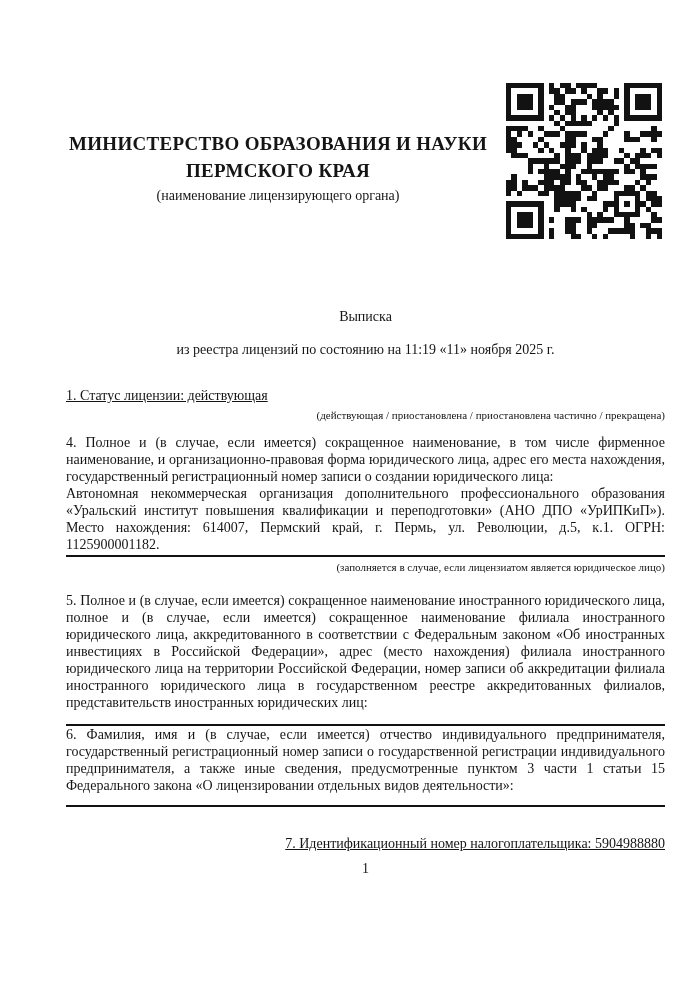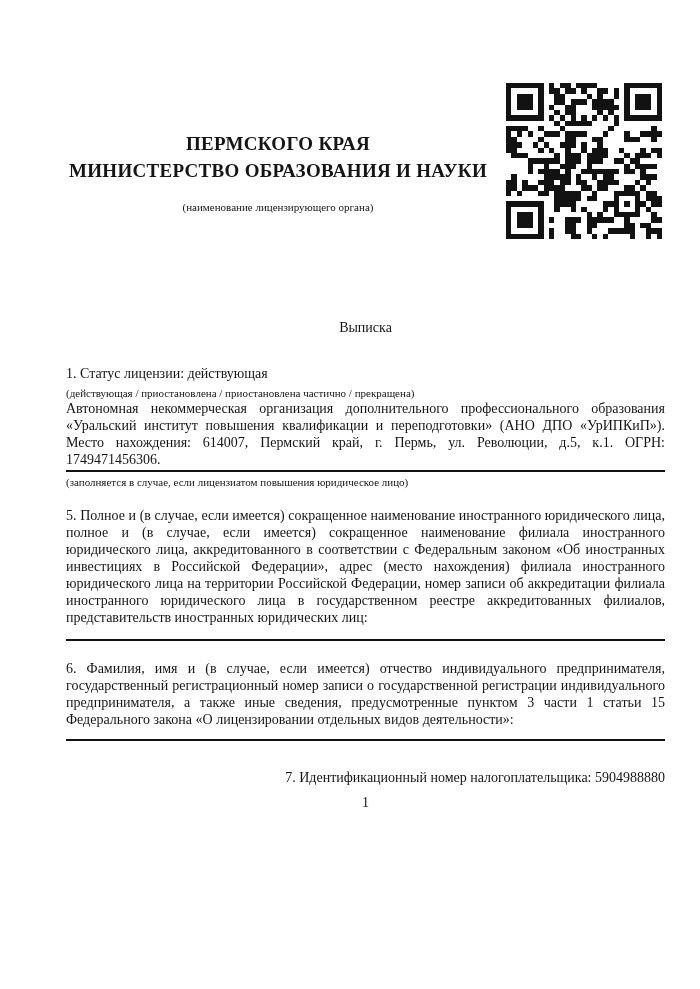--- a/index.html
+++ b/index.html
@@ -12,75 +12,77 @@
     overflow:hidden;
     margin:0 auto;
   }
   
   .qr{position:absolute;left:506px;top:83px;width:156px;height:156px;}
   .qr svg{width:100%;height:100%;shape-rendering:crispEdges;display:block;}
 
   
   .letterhead{padding-top:130px;margin-left:66px;width:424px;text-align:center;}
   .authority{font-weight:bold;font-size:19px;line-height:27px;letter-spacing:.3px;}
-  .authority-caption{font-size:11px;line-height:14px;margin-top:16px;}
+  .authority-caption{font-size:14px;line-height:14px;margin-top:5px;}
 
   
   .content{margin-left:66px;width:599px;}
   .doc-title{margin-top:103px;text-align:center;font-size:14px;line-height:21px;}
   .doc-title div{margin:12px;}
 
   p{margin:0;}
-  .line{font-size:14px;line-height:18px;}
+  .line{font-size:14px;line-height:18px;text-decoration:underline;}
   .para{font-size:14px;line-height:17px;text-align:justify;}
-  .cap{font-size:11px;line-height:14px;text-align:left;margin-top:3px;}
+  .cap{font-size:11px;line-height:14px;text-align:right;margin-top:3px;}
   .rule{border:0;border-top:2px solid #121212;height:0;margin:2px 0 0 0;}
 
   .mt-f1{margin-top:27px;}
   .mt-f2{margin-top:19px;}
   .mt-f3{margin-top:13px;}
   .mt-f4{margin-top:12px;}
   .mt-f5{margin-top:18px;font-family:Liberation Serif, serif;}
   .mt-r5{margin-top:13px;}
-  .mt-f6{margin-top:19px;}
+  .mt-f6{}
   .mt-r6{margin-top:11px;}
   .mt-f7{margin-top:28px;text-align:right;}
   .footer{margin-top:7px;text-align:center;font-size:14px;line-height:18px;}
 </style>
 </head>
 <body>
 
 <div class="page">
 
   <div class="qr">
     <svg id="qr-svg" viewBox="0 0 29 29" aria-hidden="true">
         <path d="M0 0h1v1h-1zM1 0h1v1h-1zM2 0h1v1h-1zM3 0h1v1h-1zM4 0h1v1h-1zM5 0h1v1h-1zM6 0h1v1h-1zM8 0h1v1h-1zM10 0h1v1h-1zM11 0h1v1h-1zM13 0h1v1h-1zM14 0h1v1h-1zM15 0h1v1h-1zM16 0h1v1h-1zM22 0h1v1h-1zM23 0h1v1h-1zM24 0h1v1h-1zM25 0h1v1h-1zM26 0h1v1h-1zM27 0h1v1h-1zM28 0h1v1h-1zM0 1h1v1h-1zM6 1h1v1h-1zM8 1h1v1h-1zM9 1h1v1h-1zM11 1h1v1h-1zM12 1h1v1h-1zM14 1h1v1h-1zM17 1h1v1h-1zM18 1h1v1h-1zM20 1h1v1h-1zM22 1h1v1h-1zM28 1h1v1h-1zM0 2h1v1h-1zM2 2h1v1h-1zM3 2h1v1h-1zM4 2h1v1h-1zM6 2h1v1h-1zM9 2h1v1h-1zM10 2h1v1h-1zM15 2h1v1h-1zM17 2h1v1h-1zM20 2h1v1h-1zM22 2h1v1h-1zM24 2h1v1h-1zM25 2h1v1h-1zM26 2h1v1h-1zM28 2h1v1h-1zM0 3h1v1h-1zM2 3h1v1h-1zM3 3h1v1h-1zM4 3h1v1h-1zM6 3h1v1h-1zM9 3h1v1h-1zM10 3h1v1h-1zM12 3h1v1h-1zM13 3h1v1h-1zM14 3h1v1h-1zM16 3h1v1h-1zM17 3h1v1h-1zM18 3h1v1h-1zM19 3h1v1h-1zM22 3h1v1h-1zM24 3h1v1h-1zM25 3h1v1h-1zM26 3h1v1h-1zM28 3h1v1h-1zM0 4h1v1h-1zM2 4h1v1h-1zM3 4h1v1h-1zM4 4h1v1h-1zM6 4h1v1h-1zM8 4h1v1h-1zM11 4h1v1h-1zM12 4h1v1h-1zM16 4h1v1h-1zM17 4h1v1h-1zM18 4h1v1h-1zM19 4h1v1h-1zM20 4h1v1h-1zM22 4h1v1h-1zM24 4h1v1h-1zM25 4h1v1h-1zM26 4h1v1h-1zM28 4h1v1h-1zM0 5h1v1h-1zM6 5h1v1h-1zM9 5h1v1h-1zM11 5h1v1h-1zM12 5h1v1h-1zM17 5h1v1h-1zM19 5h1v1h-1zM22 5h1v1h-1zM28 5h1v1h-1zM0 6h1v1h-1zM1 6h1v1h-1zM2 6h1v1h-1zM3 6h1v1h-1zM4 6h1v1h-1zM5 6h1v1h-1zM6 6h1v1h-1zM8 6h1v1h-1zM10 6h1v1h-1zM12 6h1v1h-1zM14 6h1v1h-1zM16 6h1v1h-1zM18 6h1v1h-1zM20 6h1v1h-1zM22 6h1v1h-1zM23 6h1v1h-1zM24 6h1v1h-1zM25 6h1v1h-1zM26 6h1v1h-1zM27 6h1v1h-1zM28 6h1v1h-1zM9 7h1v1h-1zM11 7h1v1h-1zM12 7h1v1h-1zM13 7h1v1h-1zM14 7h1v1h-1zM15 7h1v1h-1zM20 7h1v1h-1zM0 8h1v1h-1zM1 8h1v1h-1zM2 8h1v1h-1zM3 8h1v1h-1zM6 8h1v1h-1zM10 8h1v1h-1zM19 8h1v1h-1zM27 8h1v1h-1zM0 9h1v1h-1zM2 9h1v1h-1zM4 9h1v1h-1zM7 9h1v1h-1zM8 9h1v1h-1zM9 9h1v1h-1zM11 9h1v1h-1zM12 9h1v1h-1zM13 9h1v1h-1zM14 9h1v1h-1zM18 9h1v1h-1zM22 9h1v1h-1zM25 9h1v1h-1zM26 9h1v1h-1zM27 9h1v1h-1zM28 9h1v1h-1zM0 10h1v1h-1zM1 10h1v1h-1zM6 10h1v1h-1zM11 10h1v1h-1zM12 10h1v1h-1zM16 10h1v1h-1zM17 10h1v1h-1zM22 10h1v1h-1zM23 10h1v1h-1zM24 10h1v1h-1zM27 10h1v1h-1zM0 11h1v1h-1zM1 11h1v1h-1zM2 11h1v1h-1zM5 11h1v1h-1zM7 11h1v1h-1zM10 11h1v1h-1zM11 11h1v1h-1zM12 11h1v1h-1zM14 11h1v1h-1zM17 11h1v1h-1zM0 12h1v1h-1zM1 12h1v1h-1zM6 12h1v1h-1zM8 12h1v1h-1zM11 12h1v1h-1zM14 12h1v1h-1zM16 12h1v1h-1zM17 12h1v1h-1zM18 12h1v1h-1zM21 12h1v1h-1zM25 12h1v1h-1zM27 12h1v1h-1zM28 12h1v1h-1zM1 13h1v1h-1zM2 13h1v1h-1zM3 13h1v1h-1zM9 13h1v1h-1zM11 13h1v1h-1zM12 13h1v1h-1zM13 13h1v1h-1zM15 13h1v1h-1zM16 13h1v1h-1zM17 13h1v1h-1zM18 13h1v1h-1zM22 13h1v1h-1zM24 13h1v1h-1zM25 13h1v1h-1zM26 13h1v1h-1zM28 13h1v1h-1zM4 14h1v1h-1zM5 14h1v1h-1zM6 14h1v1h-1zM7 14h1v1h-1zM8 14h1v1h-1zM9 14h1v1h-1zM11 14h1v1h-1zM12 14h1v1h-1zM13 14h1v1h-1zM15 14h1v1h-1zM16 14h1v1h-1zM17 14h1v1h-1zM20 14h1v1h-1zM21 14h1v1h-1zM23 14h1v1h-1zM24 14h1v1h-1zM4 15h1v1h-1zM7 15h1v1h-1zM10 15h1v1h-1zM11 15h1v1h-1zM12 15h1v1h-1zM15 15h1v1h-1zM22 15h1v1h-1zM24 15h1v1h-1zM25 15h1v1h-1zM26 15h1v1h-1zM27 15h1v1h-1zM4 16h1v1h-1zM6 16h1v1h-1zM7 16h1v1h-1zM8 16h1v1h-1zM9 16h1v1h-1zM11 16h1v1h-1zM14 16h1v1h-1zM15 16h1v1h-1zM16 16h1v1h-1zM17 16h1v1h-1zM18 16h1v1h-1zM19 16h1v1h-1zM20 16h1v1h-1zM22 16h1v1h-1zM23 16h1v1h-1zM25 16h1v1h-1zM1 17h1v1h-1zM7 17h1v1h-1zM8 17h1v1h-1zM9 17h1v1h-1zM10 17h1v1h-1zM11 17h1v1h-1zM13 17h1v1h-1zM16 17h1v1h-1zM18 17h1v1h-1zM19 17h1v1h-1zM25 17h1v1h-1zM26 17h1v1h-1zM27 17h1v1h-1zM0 18h1v1h-1zM1 18h1v1h-1zM3 18h1v1h-1zM6 18h1v1h-1zM7 18h1v1h-1zM8 18h1v1h-1zM10 18h1v1h-1zM11 18h1v1h-1zM13 18h1v1h-1zM14 18h1v1h-1zM17 18h1v1h-1zM18 18h1v1h-1zM19 18h1v1h-1zM20 18h1v1h-1zM24 18h1v1h-1zM26 18h1v1h-1zM0 19h1v1h-1zM1 19h1v1h-1zM3 19h1v1h-1zM4 19h1v1h-1zM5 19h1v1h-1zM7 19h1v1h-1zM8 19h1v1h-1zM9 19h1v1h-1zM10 19h1v1h-1zM14 19h1v1h-1zM15 19h1v1h-1zM17 19h1v1h-1zM18 19h1v1h-1zM22 19h1v1h-1zM23 19h1v1h-1zM25 19h1v1h-1zM0 20h1v1h-1zM2 20h1v1h-1zM6 20h1v1h-1zM7 20h1v1h-1zM9 20h1v1h-1zM10 20h1v1h-1zM11 20h1v1h-1zM12 20h1v1h-1zM13 20h1v1h-1zM16 20h1v1h-1zM20 20h1v1h-1zM21 20h1v1h-1zM22 20h1v1h-1zM23 20h1v1h-1zM24 20h1v1h-1zM26 20h1v1h-1zM27 20h1v1h-1zM9 21h1v1h-1zM10 21h1v1h-1zM11 21h1v1h-1zM12 21h1v1h-1zM13 21h1v1h-1zM15 21h1v1h-1zM16 21h1v1h-1zM20 21h1v1h-1zM24 21h1v1h-1zM26 21h1v1h-1zM27 21h1v1h-1zM28 21h1v1h-1zM0 22h1v1h-1zM1 22h1v1h-1zM2 22h1v1h-1zM3 22h1v1h-1zM4 22h1v1h-1zM5 22h1v1h-1zM6 22h1v1h-1zM9 22h1v1h-1zM10 22h1v1h-1zM11 22h1v1h-1zM12 22h1v1h-1zM18 22h1v1h-1zM19 22h1v1h-1zM20 22h1v1h-1zM22 22h1v1h-1zM24 22h1v1h-1zM25 22h1v1h-1zM27 22h1v1h-1zM28 22h1v1h-1zM0 23h1v1h-1zM6 23h1v1h-1zM9 23h1v1h-1zM12 23h1v1h-1zM14 23h1v1h-1zM18 23h1v1h-1zM20 23h1v1h-1zM24 23h1v1h-1zM26 23h1v1h-1zM0 24h1v1h-1zM2 24h1v1h-1zM3 24h1v1h-1zM4 24h1v1h-1zM6 24h1v1h-1zM15 24h1v1h-1zM17 24h1v1h-1zM20 24h1v1h-1zM21 24h1v1h-1zM22 24h1v1h-1zM23 24h1v1h-1zM24 24h1v1h-1zM27 24h1v1h-1zM0 25h1v1h-1zM2 25h1v1h-1zM3 25h1v1h-1zM4 25h1v1h-1zM6 25h1v1h-1zM8 25h1v1h-1zM11 25h1v1h-1zM12 25h1v1h-1zM13 25h1v1h-1zM15 25h1v1h-1zM16 25h1v1h-1zM17 25h1v1h-1zM18 25h1v1h-1zM19 25h1v1h-1zM22 25h1v1h-1zM27 25h1v1h-1zM28 25h1v1h-1zM0 26h1v1h-1zM2 26h1v1h-1zM3 26h1v1h-1zM4 26h1v1h-1zM6 26h1v1h-1zM11 26h1v1h-1zM12 26h1v1h-1zM15 26h1v1h-1zM16 26h1v1h-1zM22 26h1v1h-1zM23 26h1v1h-1zM25 26h1v1h-1zM26 26h1v1h-1zM0 27h1v1h-1zM6 27h1v1h-1zM8 27h1v1h-1zM11 27h1v1h-1zM12 27h1v1h-1zM15 27h1v1h-1zM19 27h1v1h-1zM20 27h1v1h-1zM21 27h1v1h-1zM22 27h1v1h-1zM23 27h1v1h-1zM26 27h1v1h-1zM27 27h1v1h-1zM28 27h1v1h-1zM0 28h1v1h-1zM1 28h1v1h-1zM2 28h1v1h-1zM3 28h1v1h-1zM4 28h1v1h-1zM5 28h1v1h-1zM6 28h1v1h-1zM8 28h1v1h-1zM12 28h1v1h-1zM13 28h1v1h-1zM16 28h1v1h-1zM18 28h1v1h-1zM23 28h1v1h-1zM26 28h1v1h-1zM28 28h1v1h-1z" fill="#121212"></path>
       </svg>
   </div>
 
   <div class="letterhead">
+    <div class="authority">МИНИСТЕРСТВО ОБРАЗОВАНИЯ И НАУКИ</div>
     <div class="authority">ПЕРМСКОГО КРАЯ</div>
-    <div class="authority">МИНИСТЕРСТВО ОБРАЗОВАНИЯ И НАУКИ</div>
     <div class="authority-caption">(наименование лицензирующего органа)</div>
   </div>
 
   <div class="content">
 
     <div class="doc-title">
       <div>Выписка</div>
+      <div>из реестра лицензий по состоянию на 11:19 «11» ноября 2025 г.</div>
     </div>
 
     <p class="line mt-f1">1. Статус лицензии: действующая</p>
     <p class="cap">(действующая / приостановлена / приостановлена частично / прекращена)</p>
 
 
 
-    <p class="para">Автономная некоммерческая организация дополнительного профессионального образования «Уральский институт повышения квалификации и переподготовки» (АНО ДПО «УрИПКиП»). Место нахождения: 614007, Пермский край, г. Пермь, ул. Революции, д.5, к.1. ОГРН: 1749471456306.</p>
+    <p class="para mt-f4">4. Полное и (в случае, если имеется) сокращенное наименование, в том числе фирменное наименование, и организационно-правовая форма юридического лица, адрес его места нахождения, государственный регистрационный номер записи о создании юридического лица:</p>
+    <p class="para">Автономная некоммерческая организация дополнительного профессионального образования «Уральский институт повышения квалификации и переподготовки» (АНО ДПО «УрИПКиП»). Место нахождения: 614007, Пермский край, г. Пермь, ул. Революции, д.5, к.1. ОГРН: 1125900001182.</p>
     <hr class="rule">
-    <p class="cap">(заполняется в случае, если лицензиатом повышения юридическое лицо)</p>
+    <p class="cap">(заполняется в случае, если лицензиатом является юридическое лицо)</p>
 
     <p class="para mt-f5">5. Полное и (в случае, если имеется) сокращенное наименование иностранного юридического лица, полное и (в случае, если имеется) сокращенное наименование филиала иностранного юридического лица, аккредитованного в соответствии с Федеральным законом «Об иностранных инвестициях в Российской Федерации», адрес (место нахождения) филиала иностранного юридического лица на территории Российской Федерации, номер записи об аккредитации филиала иностранного юридического лица в государственном реестре аккредитованных филиалов, представительств иностранных юридических лиц:</p>
     <hr class="rule mt-r5">
 
     <p class="para mt-f6">6. Фамилия, имя и (в случае, если имеется) отчество индивидуального предпринимателя, государственный регистрационный номер записи о государственной регистрации индивидуального предпринимателя, а также иные сведения, предусмотренные пунктом 3 части 1 статьи 15 Федерального закона «О лицензировании отдельных видов деятельности»:</p>
     <hr class="rule mt-r6">
 
     <p class="line mt-f7">7. Идентификационный номер налогоплательщика: 5904988880</p>
 
     <div class="footer">1</div>

